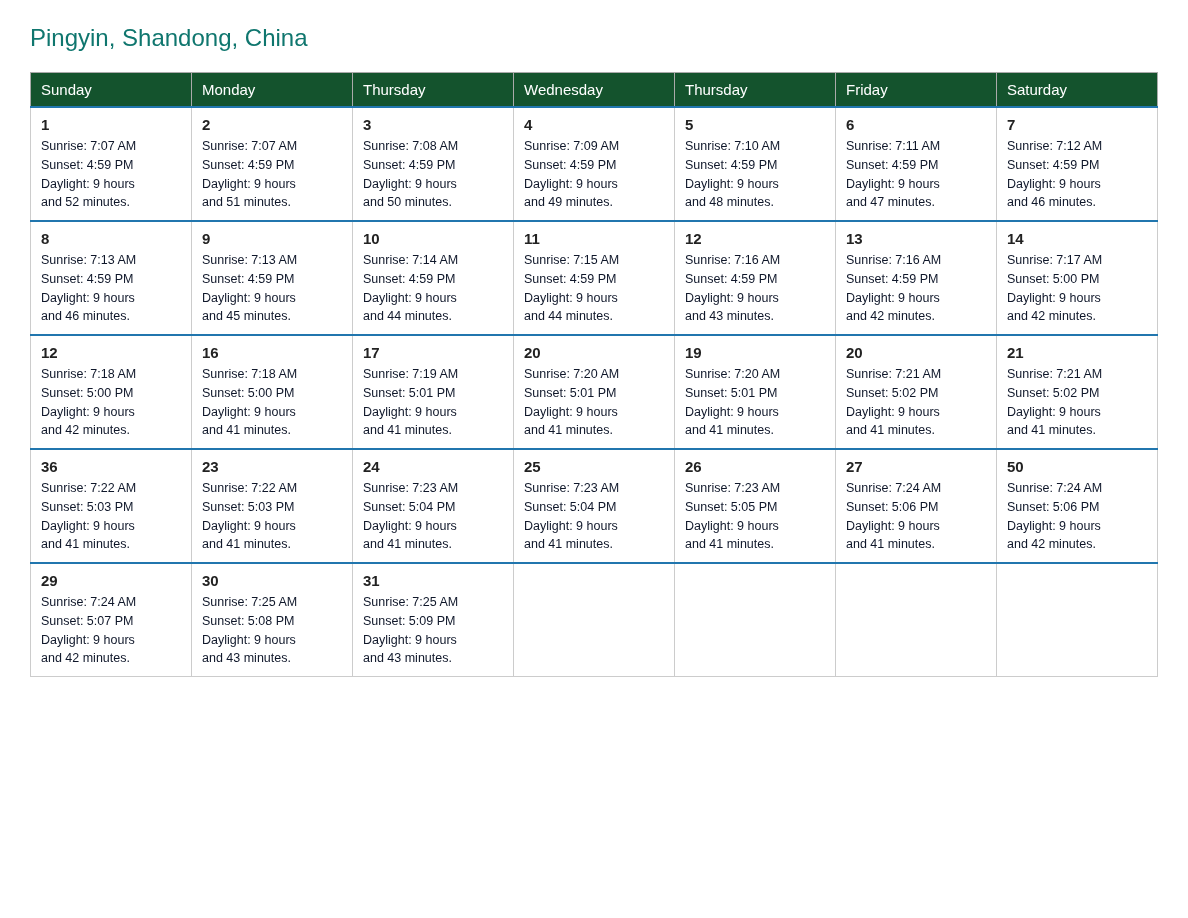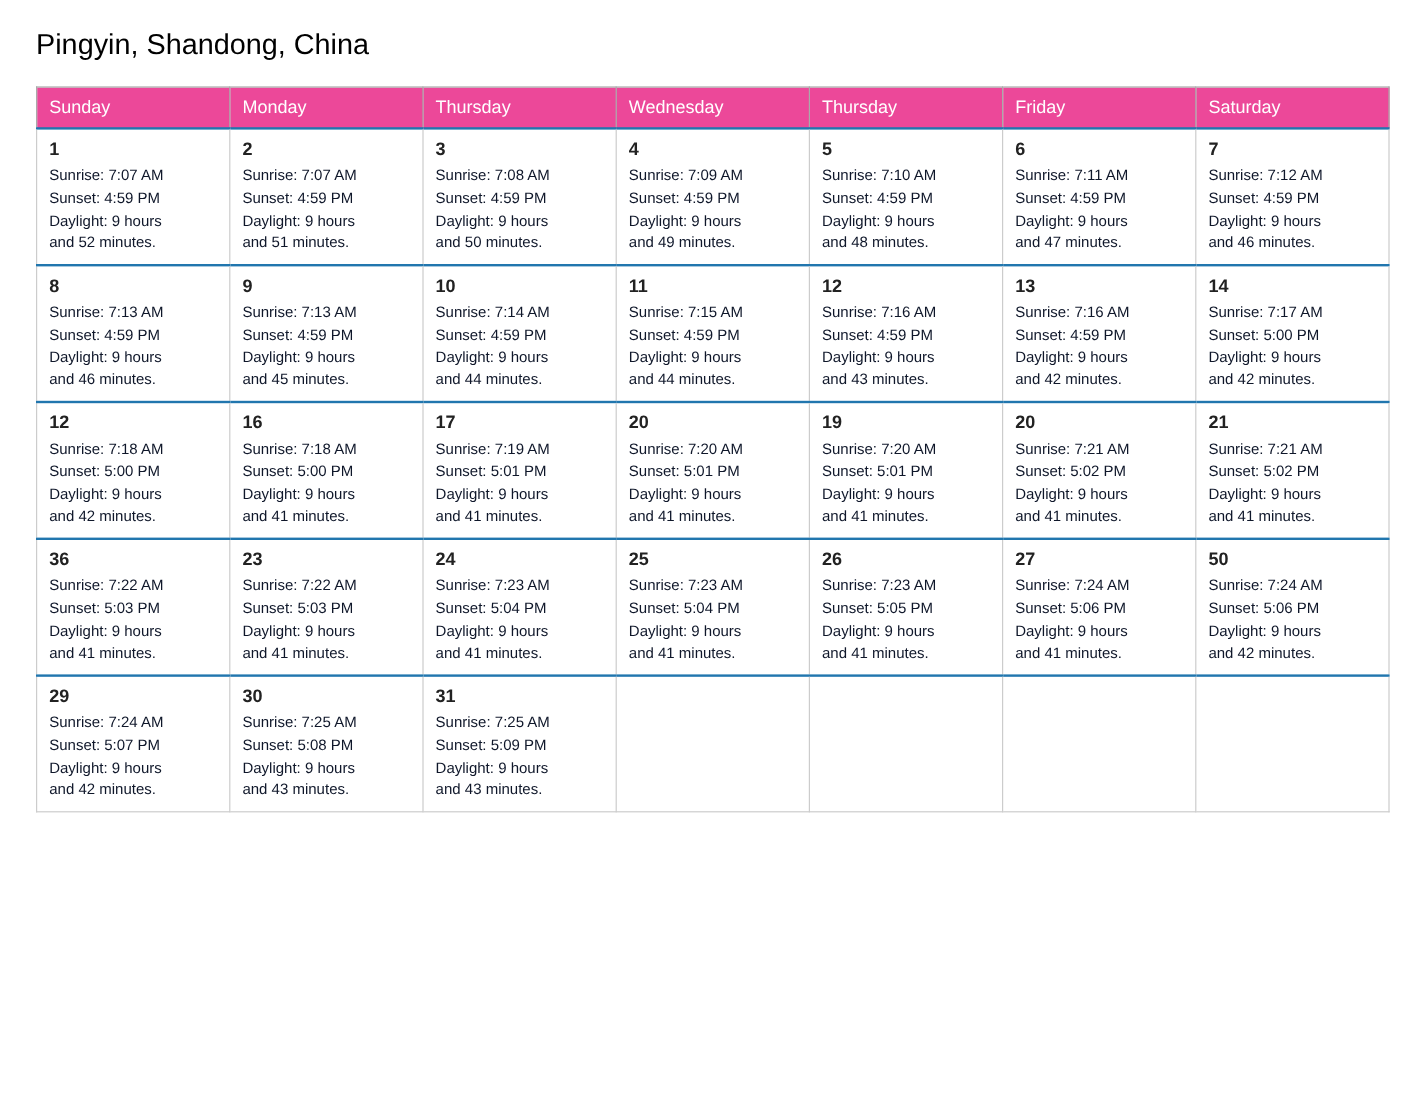--- a/index.html
+++ b/index.html
@@ -42,30 +42,30 @@
       text-align: right;
     }
     .month-title {
       font-size: 52px;
       font-weight: normal;
       color: #222;
       line-height: 1.1;
     }
     .location-title {
       font-size: 24px;
-      color: #000000;
+      color: #0f766e;
       margin-top: 4px;
     }
     .calendar {
       width: 100%;
       border-collapse: collapse;
       border: 1px solid #aaa;
     }
     .calendar th {
-      background: #ec4899;
+      background: #14532d;
       color: #fff;
       font-size: 15px;
       font-weight: normal;
       padding: 8px 10px;
       text-align: left;
       border: 1px solid #aaa;
     }
     .calendar td {
       width: 14.28%;
       vertical-align: top;

